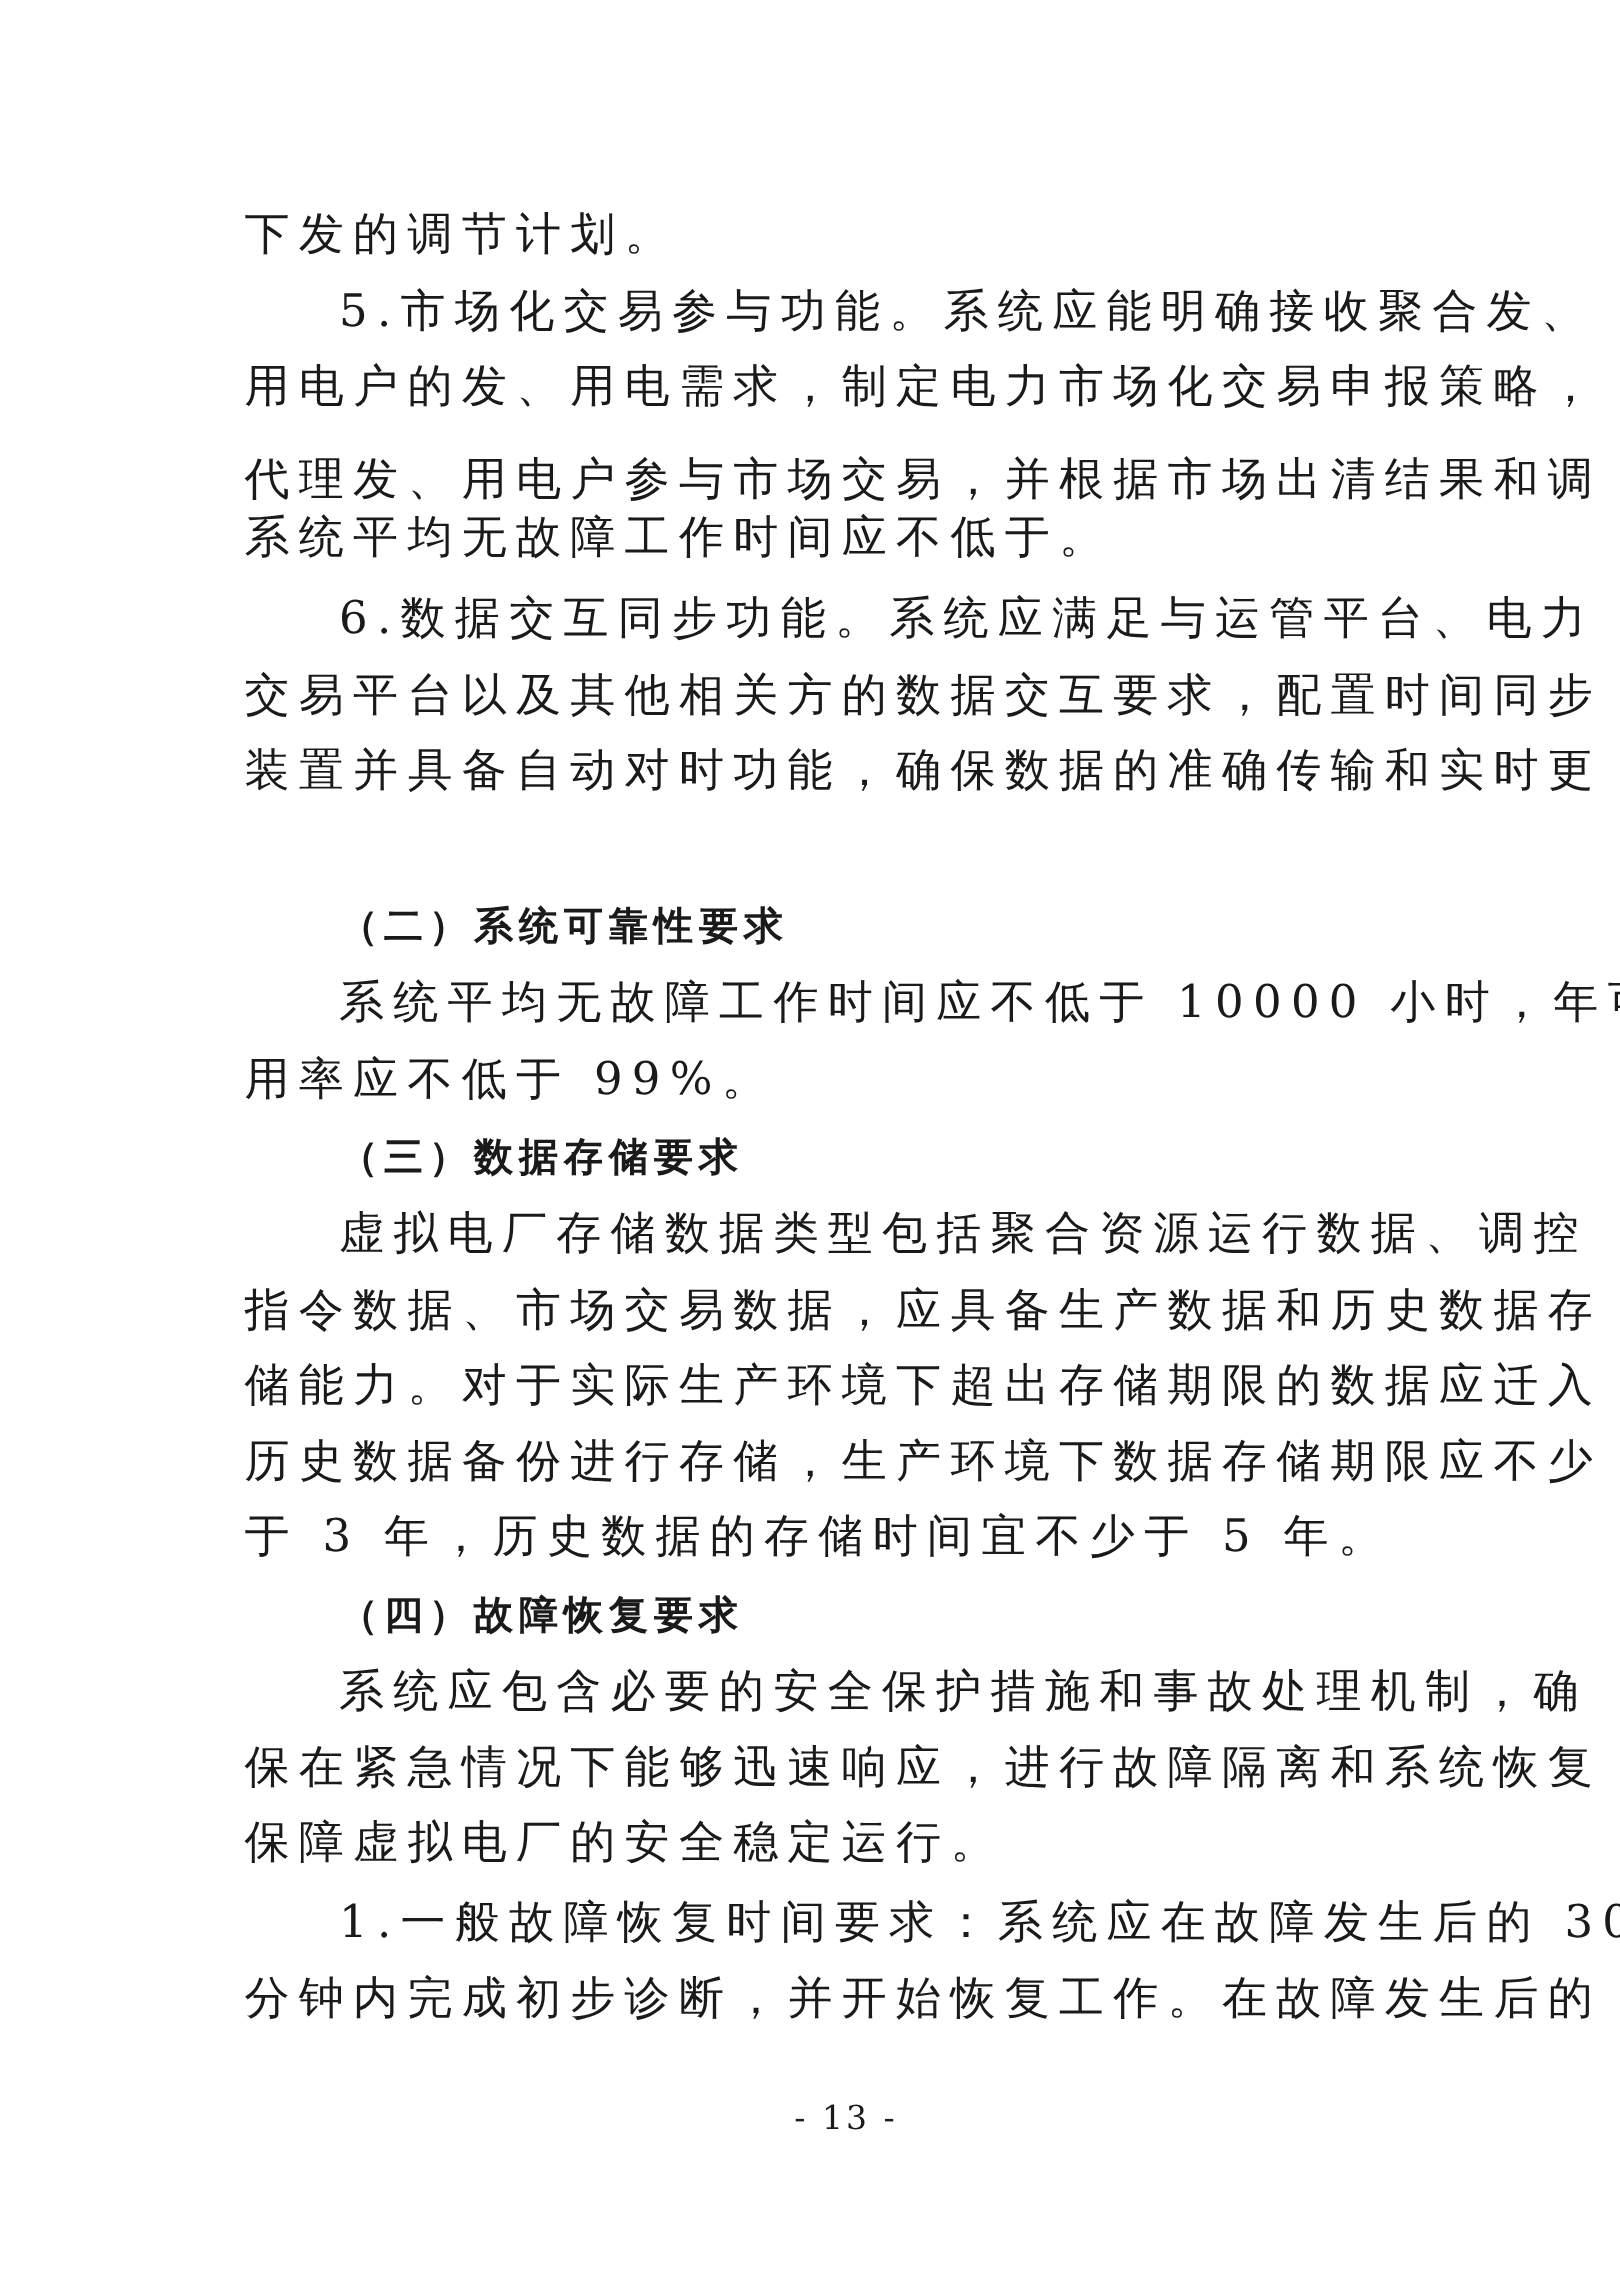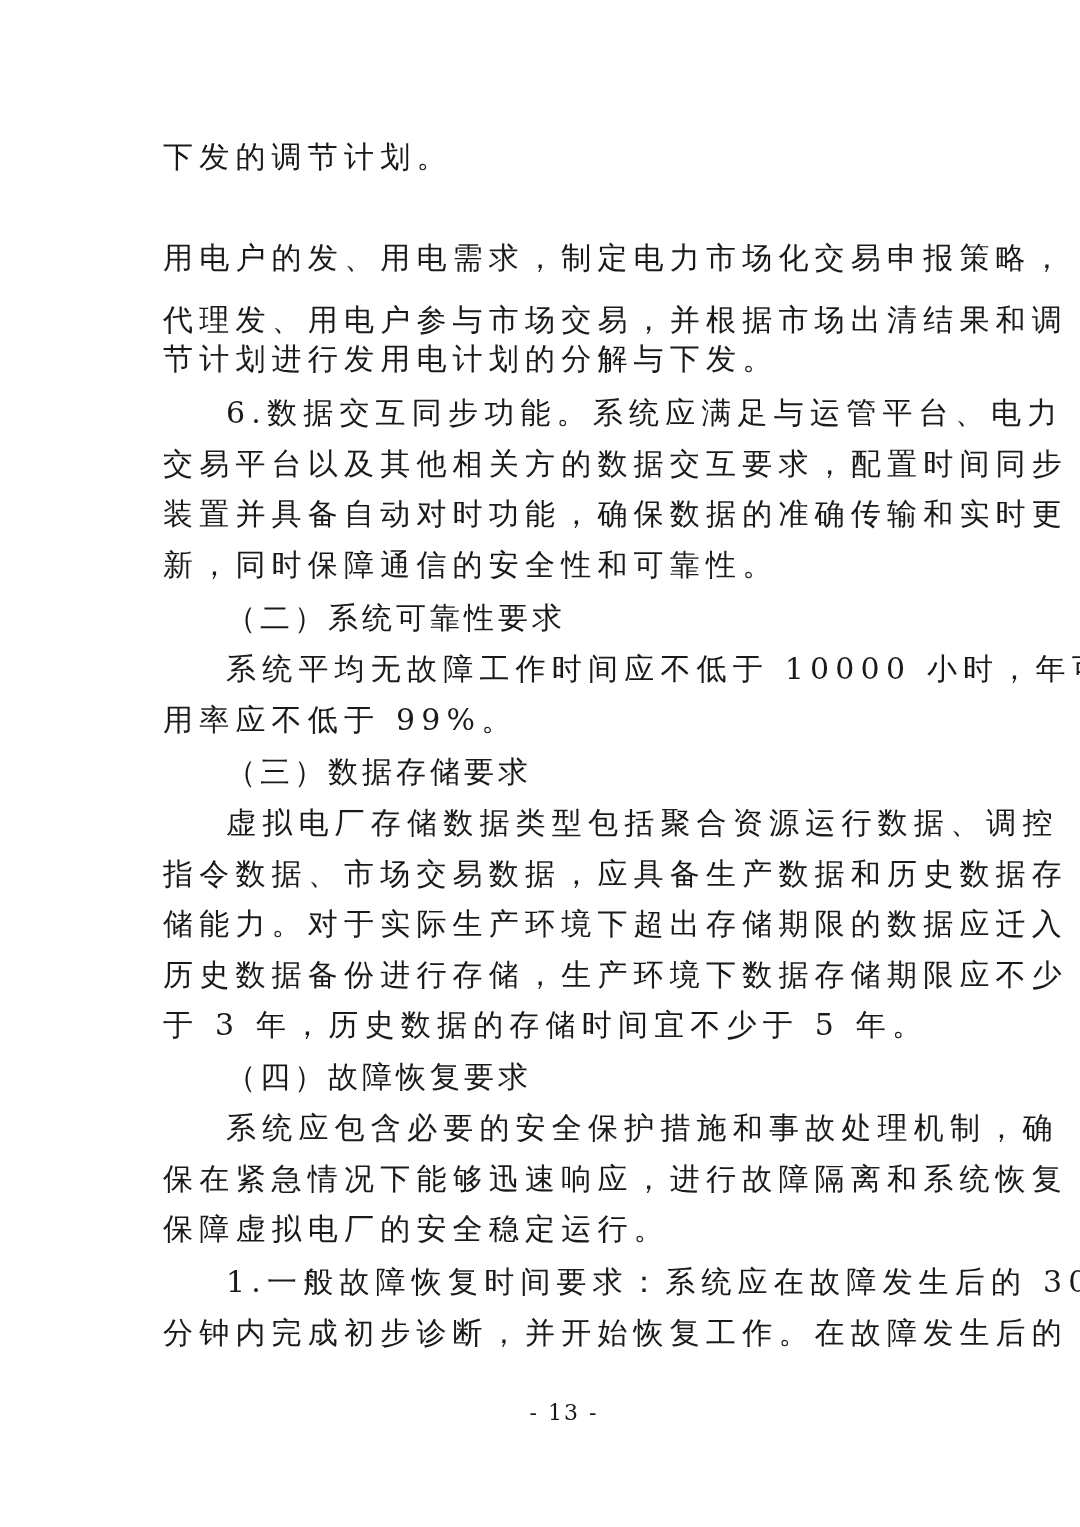--- a/index.html
+++ b/index.html
@@ -33,23 +33,23 @@
     letter-spacing: 6.2px;
     text-align: justify;
     text-align-last: justify;
   }
   .line.indent { left: 226px; width: 697px; }
   .line.last { text-align-last: left; }
   .heading {
     position: absolute;
     left: 226px;
     height: 44px;
-    font-size: 30px;
+    font-size: 26px;
     line-height: 44px;
-    font-weight: normal;
+    font-weight: bold;
     white-space: nowrap;
     letter-spacing: 4px;
     font-family: "DejaVu Sans", "Liberation Sans", sans-serif;
   }
   .page-number {
     position: absolute;
     left: 0;
     width: 1080px;
     top: 1400px;
     text-align: center;
@@ -58,28 +58,28 @@
     padding-left: 24px;
   }
 </style>
 </head>
 <body>
 
 <div class="page">
 
   <div class="line last" style="top:135px">下发的调节计划。</div>
 
+  <div class="line indent" style="top:186px">5.市场化交易参与功能。系统应能明确接收聚合发、</div>
   <div class="line" style="top:236px">用电户的发、用电需求，制定电力市场化交易申报策略，</div>
   <div class="line" style="top:298px">代理发、用电户参与市场交易，并根据市场出清结果和调</div>
-  <div class="line last" style="top:337px">节计划进行发用电计划的分解与下发。</div>
+  <div class="line last" style="top:337px">系统平均无故障工作时间应不低于。</div>
 
   <div class="line indent" style="top:391px">6.数据交互同步功能。系统应满足与运管平台、电力</div>
   <div class="line" style="top:442px">交易平台以及其他相关方的数据交互要求，配置时间同步</div>
   <div class="line" style="top:492px">装置并具备自动对时功能，确保数据的准确传输和实时更</div>
-  <div class="line last" style="top:543px">新，同时保障通信的安全性和可靠性。</div>
 
   <div class="heading" style="top:596px">（二）系统可靠性要求</div>
 
   <div class="line indent" style="top:647px">系统平均无故障工作时间应不低于 10000 小时，年可</div>
   <div class="line last" style="top:698px">用率应不低于 99%。</div>
 
   <div class="heading" style="top:750px">（三）数据存储要求</div>
 
   <div class="line indent" style="top:801px">虚拟电厂存储数据类型包括聚合资源运行数据、调控</div>
   <div class="line" style="top:852px">指令数据、市场交易数据，应具备生产数据和历史数据存</div>

